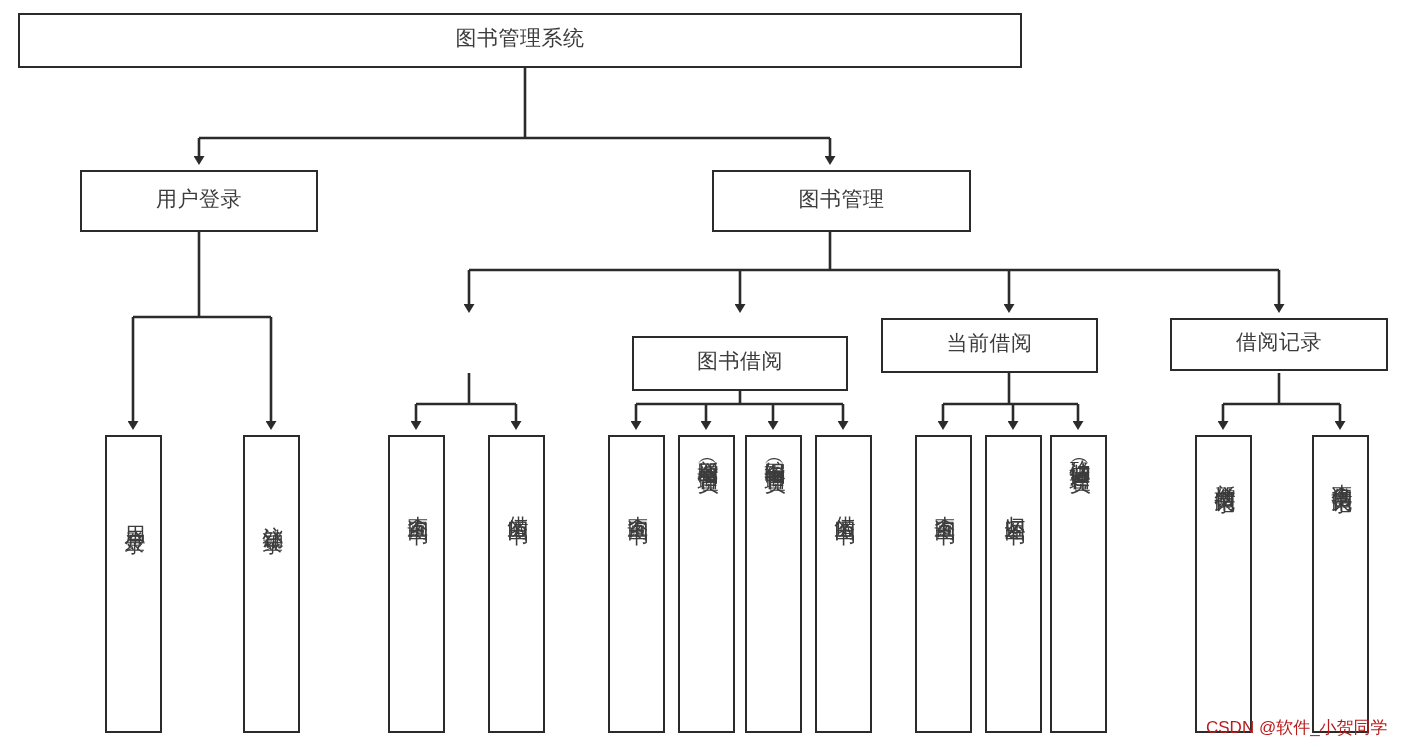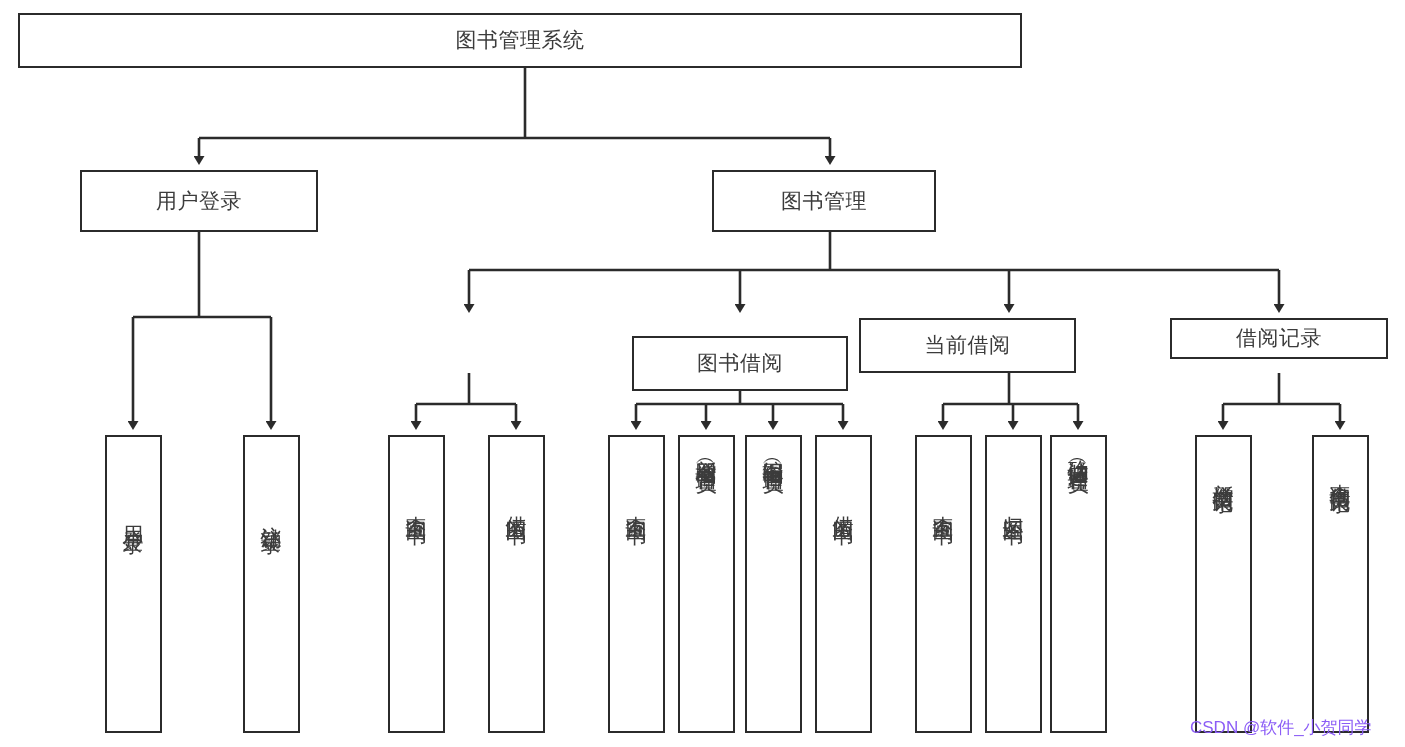--- a/index.html
+++ b/index.html
@@ -33,20 +33,21 @@
     display: flex;
     align-items: center;
     justify-content: center;
     color: #3c3c3c;
   }
   .node .lbl {
     display: block;
     text-align: center;
     line-height: 1.15;
     letter-spacing: 0.5px;
+    font-family: Liberation Mono, monospace;
   }
   
   .node.h .lbl {
     font-size: 21px;
     writing-mode: horizontal-tb;
   }
   .node.root .lbl {
     font-size: 21px;
   }
   
@@ -61,23 +62,24 @@
     line-height: 1.0;
     letter-spacing: 3px;
     white-space: nowrap;
   }
   .node.v.tall .lbl {
     letter-spacing: 2px;
   }
   .watermark {
     position: absolute;
     font-size: 17px;
-    color: #8b5cf6;
+    color: #b91c1c;
     white-space: nowrap;
     user-select: none;
+    margin-left: 16px;
   }
 </style>
 </head>
 <body>
 
 <div id="canvas">
 
   <svg class="wires" viewBox="0 0 1405 747" xmlns="http://www.w3.org/2000/svg">
     <defs>
       <marker id="arrow" markerWidth="9" markerHeight="11" refX="1" refY="5.5" orient="auto" markerUnits="userSpaceOnUse">
@@ -128,31 +130,31 @@
     </g>
   </svg>
 
   <div class="node h root" style="left:18px; top:13px; width:1004px; height:55px;">
     <span class="lbl">图书管理系统</span>
   </div>
 
   <div class="node h" style="left:80px; top:170px; width:238px; height:62px;">
     <span class="lbl">用户登录</span>
   </div>
-  <div class="node h" style="left:712px; top:170px; width:224px; height:62px;">
+  <div class="node h" style="left:712px; top:170px; width:259px; height:62px;">
     <span class="lbl">图书管理</span>
   </div>
 
   <div class="node h" style="left:632px; top:336px; width:216px; height:55px;">
     <span class="lbl">图书借阅</span>
   </div>
-  <div class="node h" style="left:859px; top:318px; width:217px; height:55px;">
+  <div class="node h" style="left:881px; top:318px; width:217px; height:55px;">
     <span class="lbl">当前借阅</span>
   </div>
-  <div class="node h" style="left:1170px; top:318px; width:218px; height:41px;">
+  <div class="node h" style="left:1170px; top:318px; width:218px; height:53px;">
     <span class="lbl">借阅记录</span>
   </div>
 
   <div class="node v" style="left:105px; top:435px; width:57px; height:298px; padding-top:72px;">
     <span class="lbl">用户登录</span>
   </div>
   <div class="node v" style="left:243px; top:435px; width:57px; height:298px; padding-top:72px;">
     <span class="lbl">注销登录</span>
   </div>
   <div class="node v" style="left:388px; top:435px; width:57px; height:298px; padding-top:62px;">

